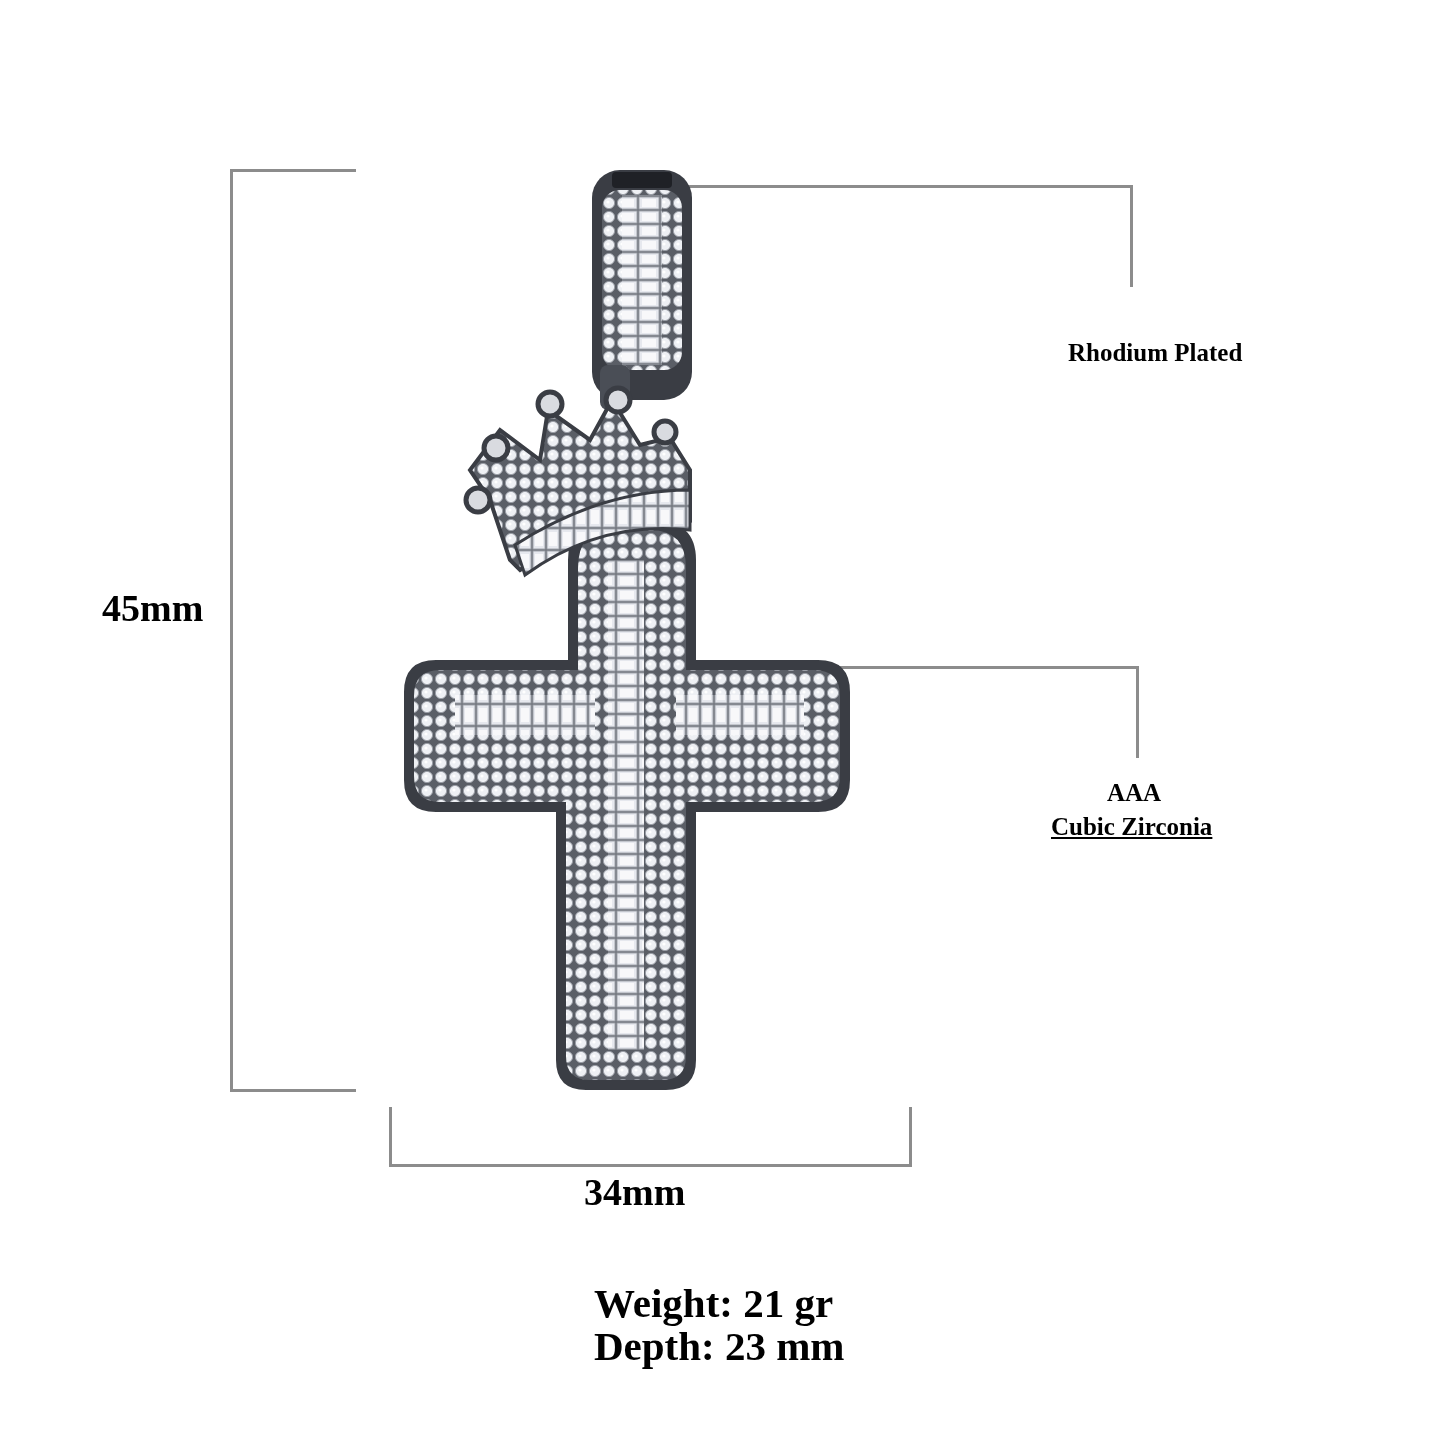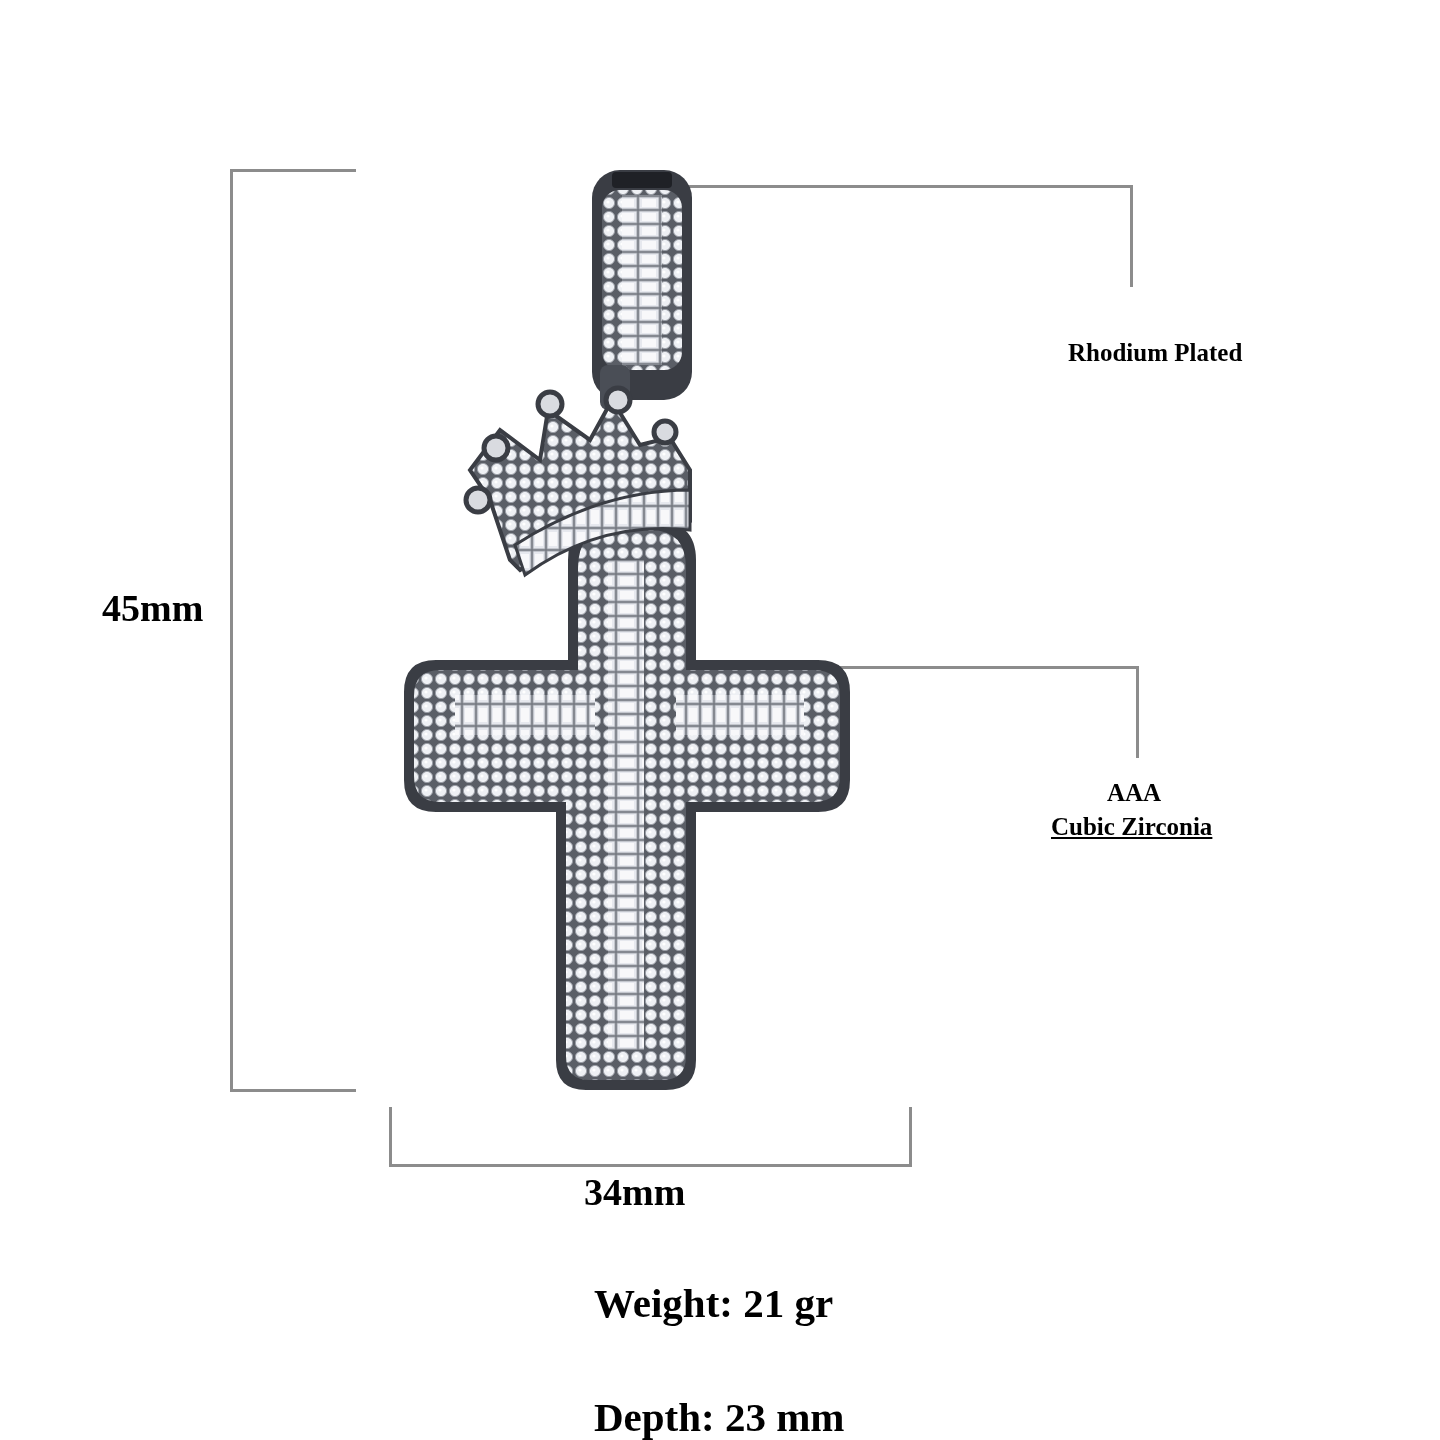--- a/index.html
+++ b/index.html
@@ -28,21 +28,21 @@
 <div class="line" style="left:680px;top:185px;width:453px;height:3px;"></div>
 <div class="line" style="left:1130px;top:185px;width:3px;height:102px;"></div>
 <div class="label callout" style="left:1068px;top:336px;">Rhodium Plated</div>
 
 <div class="line" style="left:708px;top:666px;width:431px;height:3px;"></div>
 <div class="line" style="left:1136px;top:666px;width:3px;height:92px;"></div>
 <div class="label callout" style="left:1107px;top:776px;">AAA</div>
 <div class="label callout" style="left:1051px;top:810px;text-decoration:underline;">Cubic Zirconia</div>
 
 <div class="label spec" style="left:594px;top:1282px;">Weight: 21 gr</div>
-<div class="label spec" style="left:594px;top:1396px;">Depth: 23 mm</div>
+<div class="label spec" style="left:594px;top:1325px;">Depth: 23 mm</div>
 
 <svg width="1440" height="1440" viewBox="0 0 1440 1440">
   <defs>
     <pattern id="pave" width="14" height="14" patternUnits="userSpaceOnUse">
       <rect width="14" height="14" fill="#5a5e66"></rect>
       <circle cx="7" cy="7" r="5.6" fill="#eef0f4" stroke="#9a9ea6" stroke-width="1"></circle>
       <circle cx="6" cy="6" r="1.6" fill="#ffffff"></circle>
     </pattern>
     <pattern id="baguetteV" width="22" height="14" patternUnits="userSpaceOnUse">
       <rect width="22" height="14" fill="#6a6e76"></rect>

